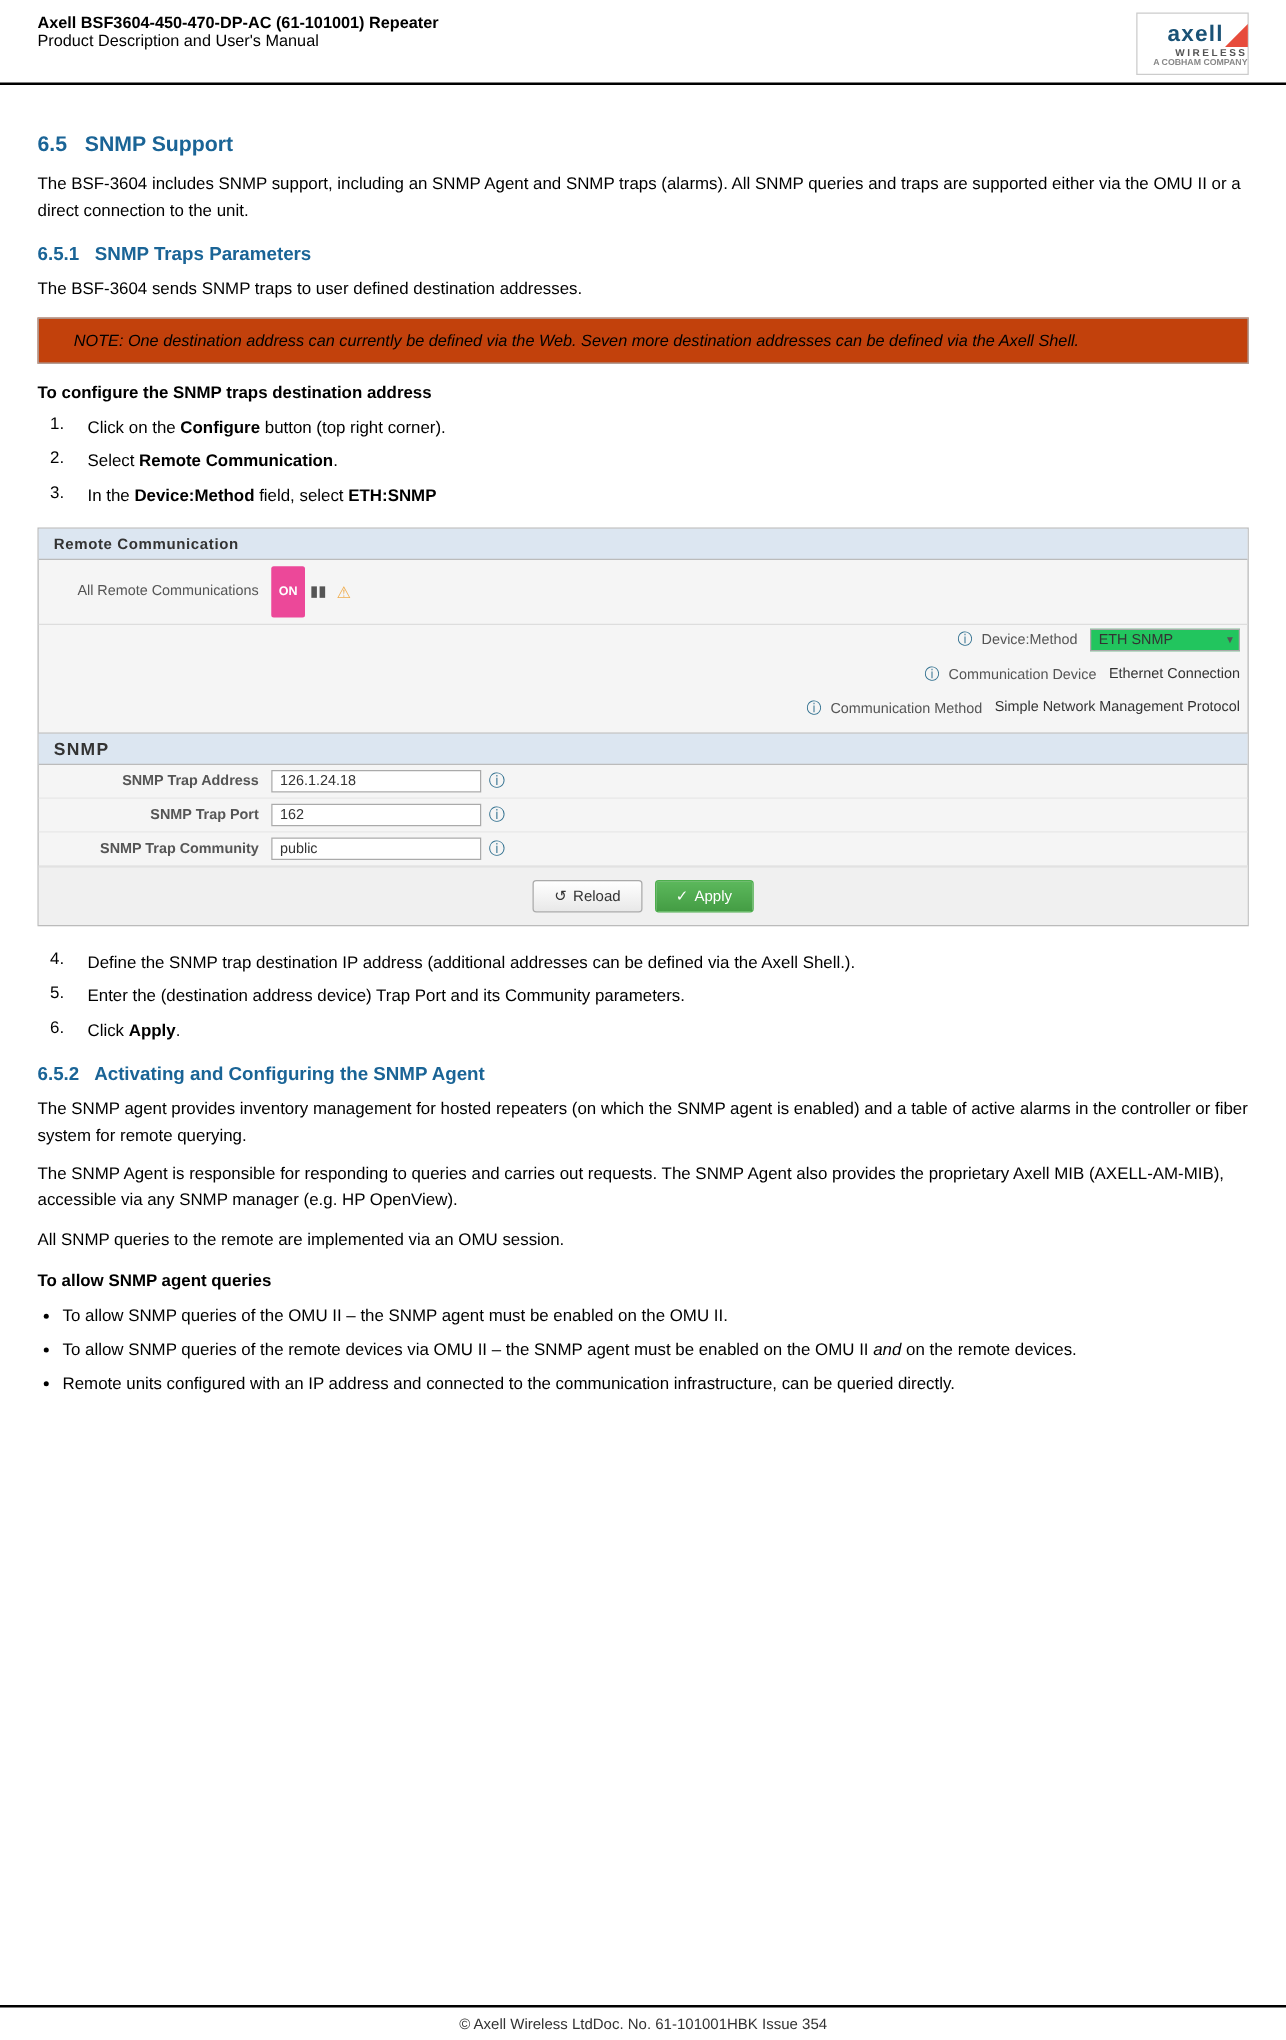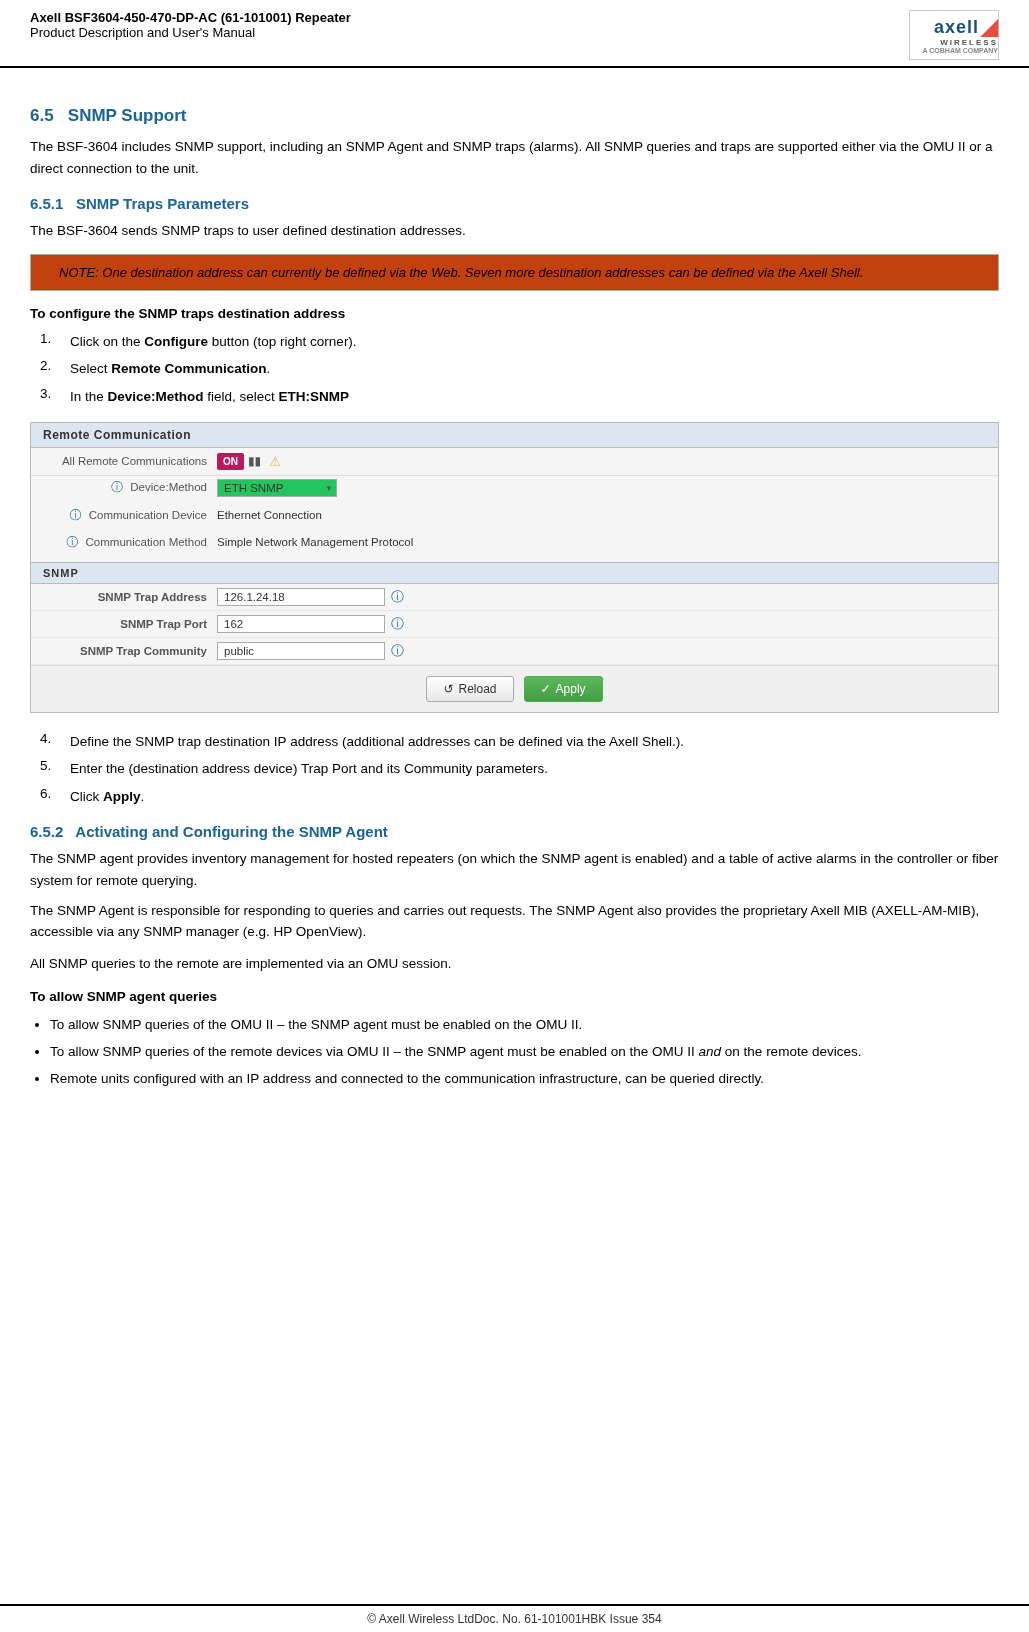--- a/index.html
+++ b/index.html
@@ -106,38 +106,39 @@
       padding: 5px 12px;
       border-bottom: 1px solid #bbb;
       letter-spacing: 0.5px;
     }
     
     .rc-row {
       display: flex;
       align-items: center;
       margin-bottom: 4px;
       padding: 3px 6px;
+      justify-content: flex-end;
     }
     .rc-label {
       font-size: 11.5px;
       color: #555;
       width: 180px;
       text-align: right;
       padding-right: 10px;
     }
     .rc-value {
       font-size: 11.5px;
       color: #333;
     }
     .on-badge {
-      background: #be185d;
+      background: #ec4899;
       color: #fff;
       font-size: 10px;
       font-weight: bold;
-      padding: 3px 6px;
+      padding: 15px 6px;
       border-radius: 2px;
       margin-right: 4px;
     }
     .warning-icon {
       color: #f0ad4e;
       font-size: 13px;
       margin-left: 4px;
     }
     .select-box {
       border: 1px solid #aaa;
@@ -169,21 +170,21 @@
       font-size: 12px;
       margin-right: 4px;
     }
     
     .snmp-section {
       border-top: 1px solid #bbb;
       margin-top: 8px;
     }
     .snmp-title {
       background: #dce6f1;
-      font-size: 11px;
+      font-size: 14px;
       font-weight: bold;
       color: #333;
       padding: 4px 12px;
       letter-spacing: 1px;
       border-bottom: 1px solid #bbb;
     }
     .snmp-row {
       display: flex;
       align-items: center;
       padding: 4px 6px;

